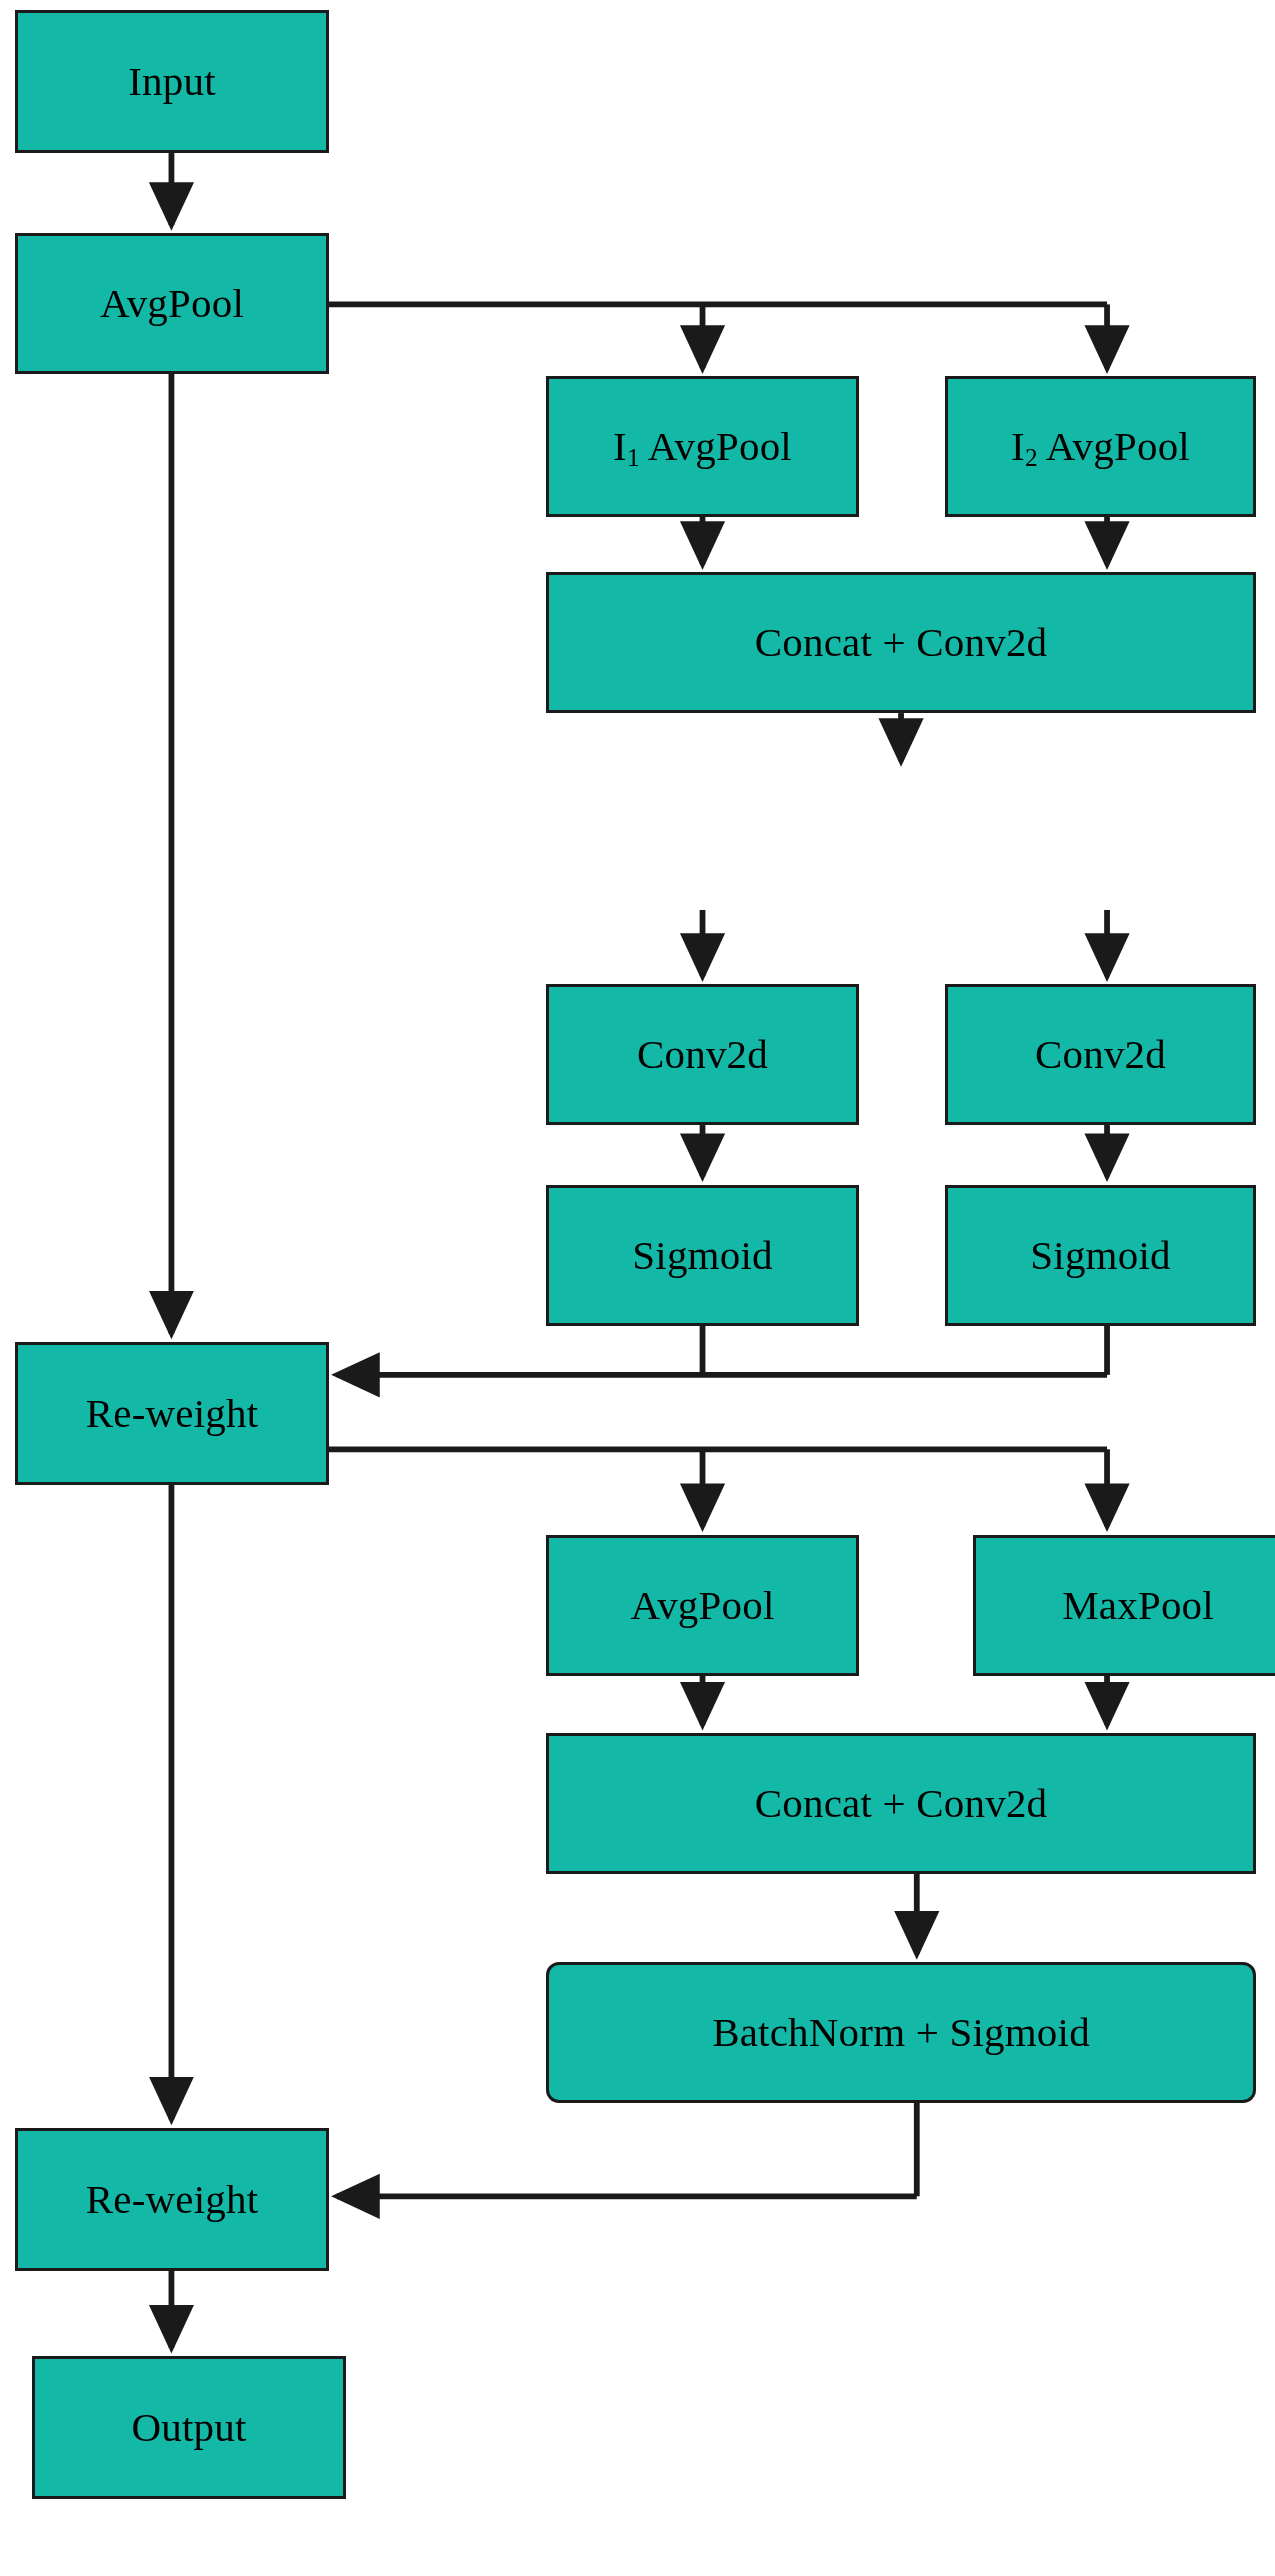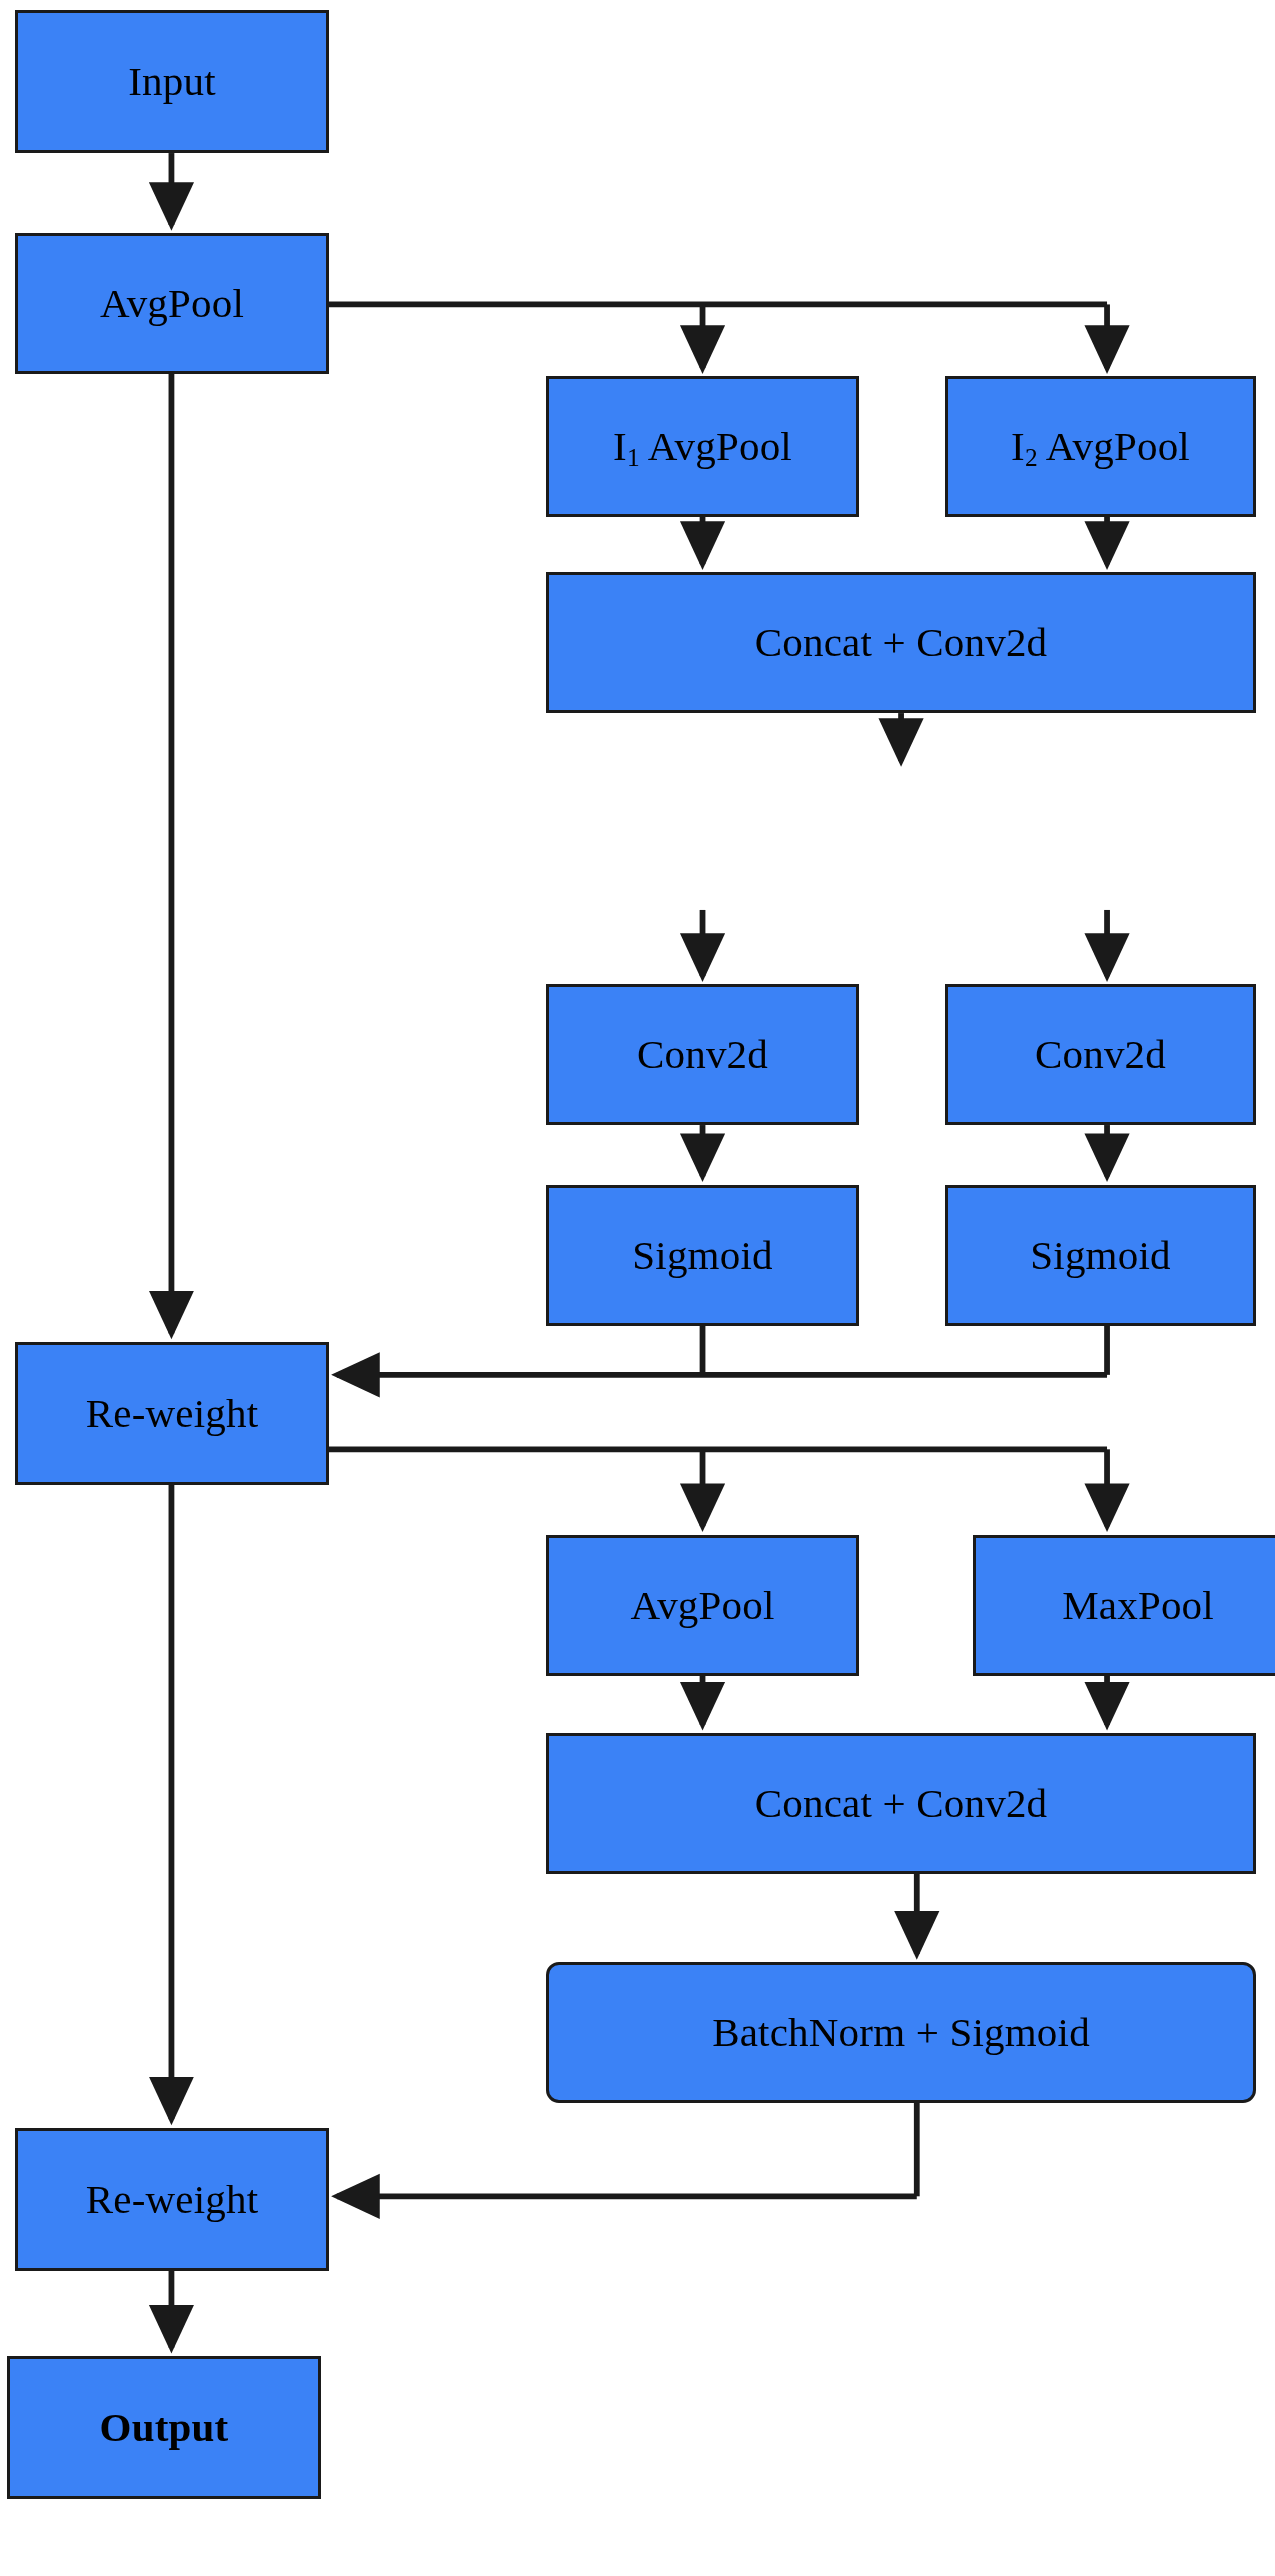--- a/index.html
+++ b/index.html
@@ -22,21 +22,21 @@
     left: 0;
     top: 0;
     width: 1276px;
     height: 2576px;
     pointer-events: none;
   }
   .node {
     position: absolute;
     box-sizing: border-box;
     border: 3.3px solid #1a1a1a;
-    background: #3b82f6;
+    background: #14b8a6;
     display: flex;
     align-items: center;
     justify-content: center;
     text-align: center;
     color: #000000;
     font-size: 41px;
     line-height: 1.1;
     letter-spacing: 0.2px;
     white-space: nowrap;
   }
@@ -158,18 +158,18 @@
   </div>
 
   <div class="node" style="left: 546px; top: 1962px; width: 710px; height: 141px; border-radius: 13px;">
     <span class="lbl">BatchNorm + Sigmoid</span>
   </div>
 
   <div class="node" style="left: 15px; top: 2128px; width: 314px; height: 143px;">
     <span class="lbl">Re-weight</span>
   </div>
 
-  <div class="node" style="left: 7px; top: 2356px; width: 314px; height: 143px; font-weight: bold;">
+  <div class="node" style="left: 32px; top: 2356px; width: 314px; height: 143px;">
     <span class="lbl">Output</span>
   </div>
 
 </div>
 
 
 </body></html>

